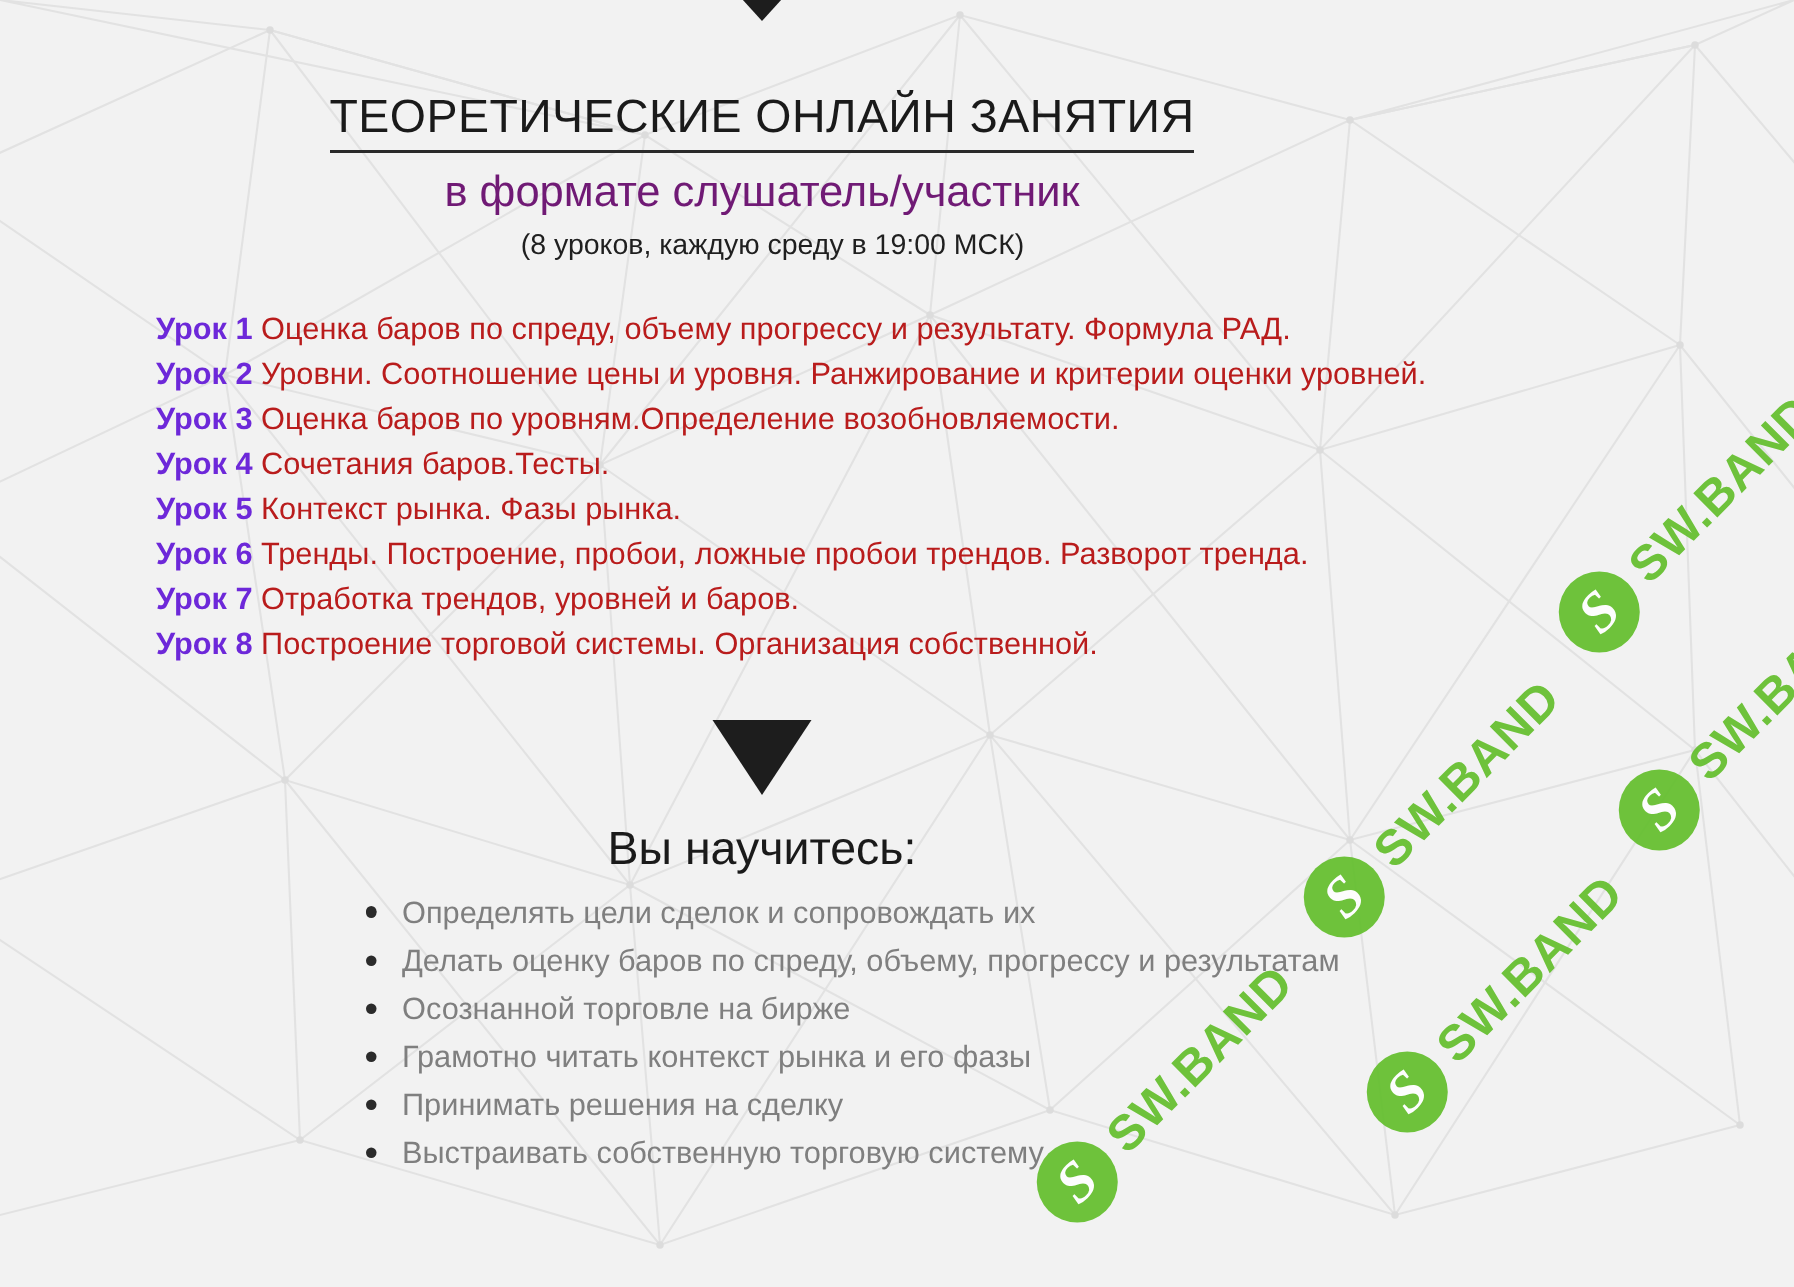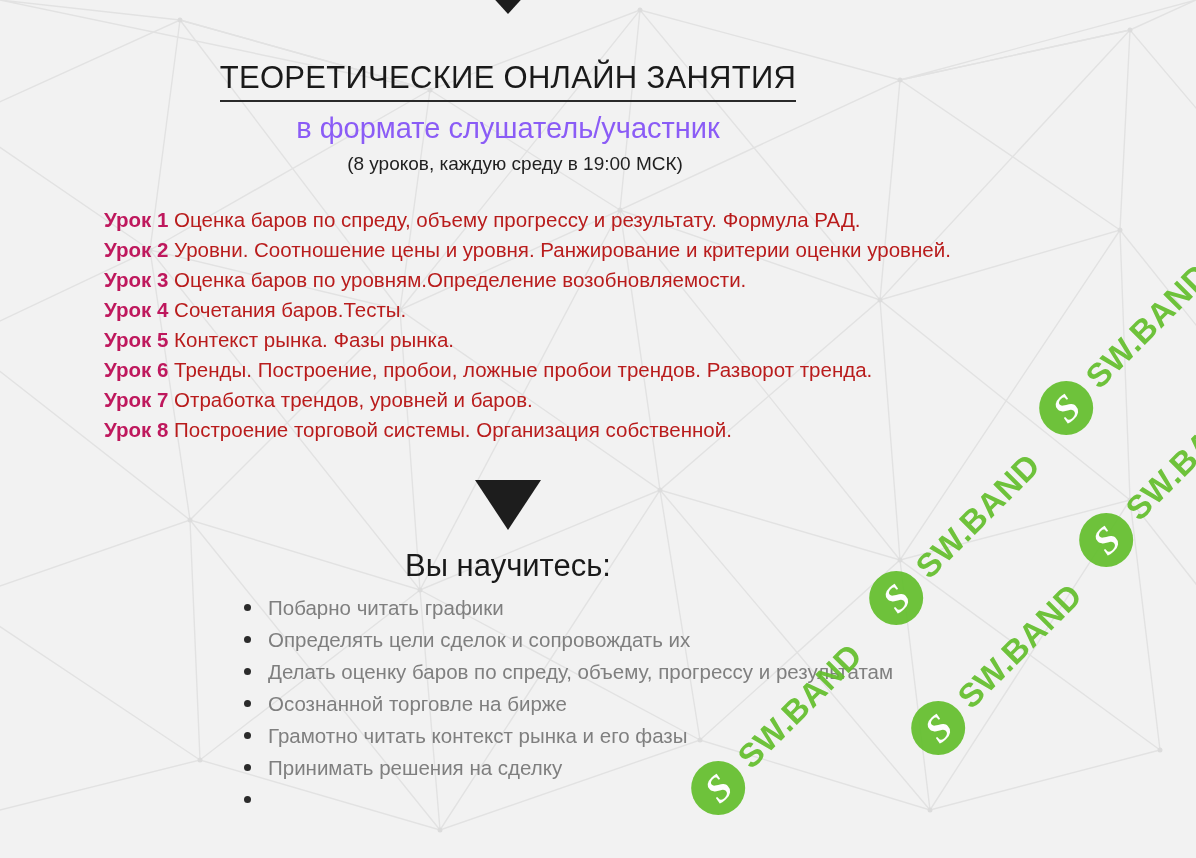--- a/index.html
+++ b/index.html
@@ -62,21 +62,21 @@
     font-size: 31px;
     letter-spacing: 0.3px;
     color: #1a1a1a;
     display: inline-block;
     border-bottom: 2px solid #2a2a2a;
     padding-bottom: 4px;
     white-space: nowrap;
   }
   .title-sub {
     font-size: 29px;
-    color: #8b5cf6;
+    color: #701a75;
     margin-top: 10px;
     font-weight: normal;
   }
   .title-note {
     font-size: 19px;
     color: #1f1f1f;
     margin-top: 8px;
     padding-left: 14px;
   }
 
@@ -85,21 +85,21 @@
     top: 205px;
     left: 104px;
     width: 1000px;
   }
   .lesson-row {
     font-size: 20.5px;
     line-height: 30px;
     white-space: nowrap;
   }
   .lesson-label {
-    color: #be185d;
+    color: #6d28d9;
     font-weight: 600;
   }
   .lesson-text {
     color: #b91c1c;
   }
 
   .mid-arrow {
     position: absolute;
     top: 480px;
     left: 0;
@@ -290,21 +290,20 @@
 
   <div class="mid-arrow">
     <span class="tri"></span>
   </div>
 
   <div class="learn-heading">Вы научитесь:</div>
 
   <ul class="learn-list">
     <li>
       <span class="bullet"></span>
-      <span>Побарно читать графики</span>
     </li>
     <li>
       <span class="bullet"></span>
       <span>Определять цели сделок и сопровождать их</span>
     </li>
     <li>
       <span class="bullet"></span>
       <span>Делать оценку баров по спреду, объему, прогрессу и результатам</span>
     </li>
     <li>
@@ -314,20 +313,21 @@
     <li>
       <span class="bullet"></span>
       <span>Грамотно читать контекст рынка и его фазы</span>
     </li>
     <li>
       <span class="bullet"></span>
       <span>Принимать решения на сделку</span>
     </li>
     <li>
       <span class="bullet"></span>
+      <span>Выстраивать собственную торговую систему</span>
     </li>
   </ul>
 
 </div>
 
 <div class="watermarks">
   <div class="wm" style="left:1028px; top:408px; transform: rotate(-45deg);">
     <span class="circle">S</span>
     <span class="wm-text">SW.BAND</span>
   </div>

